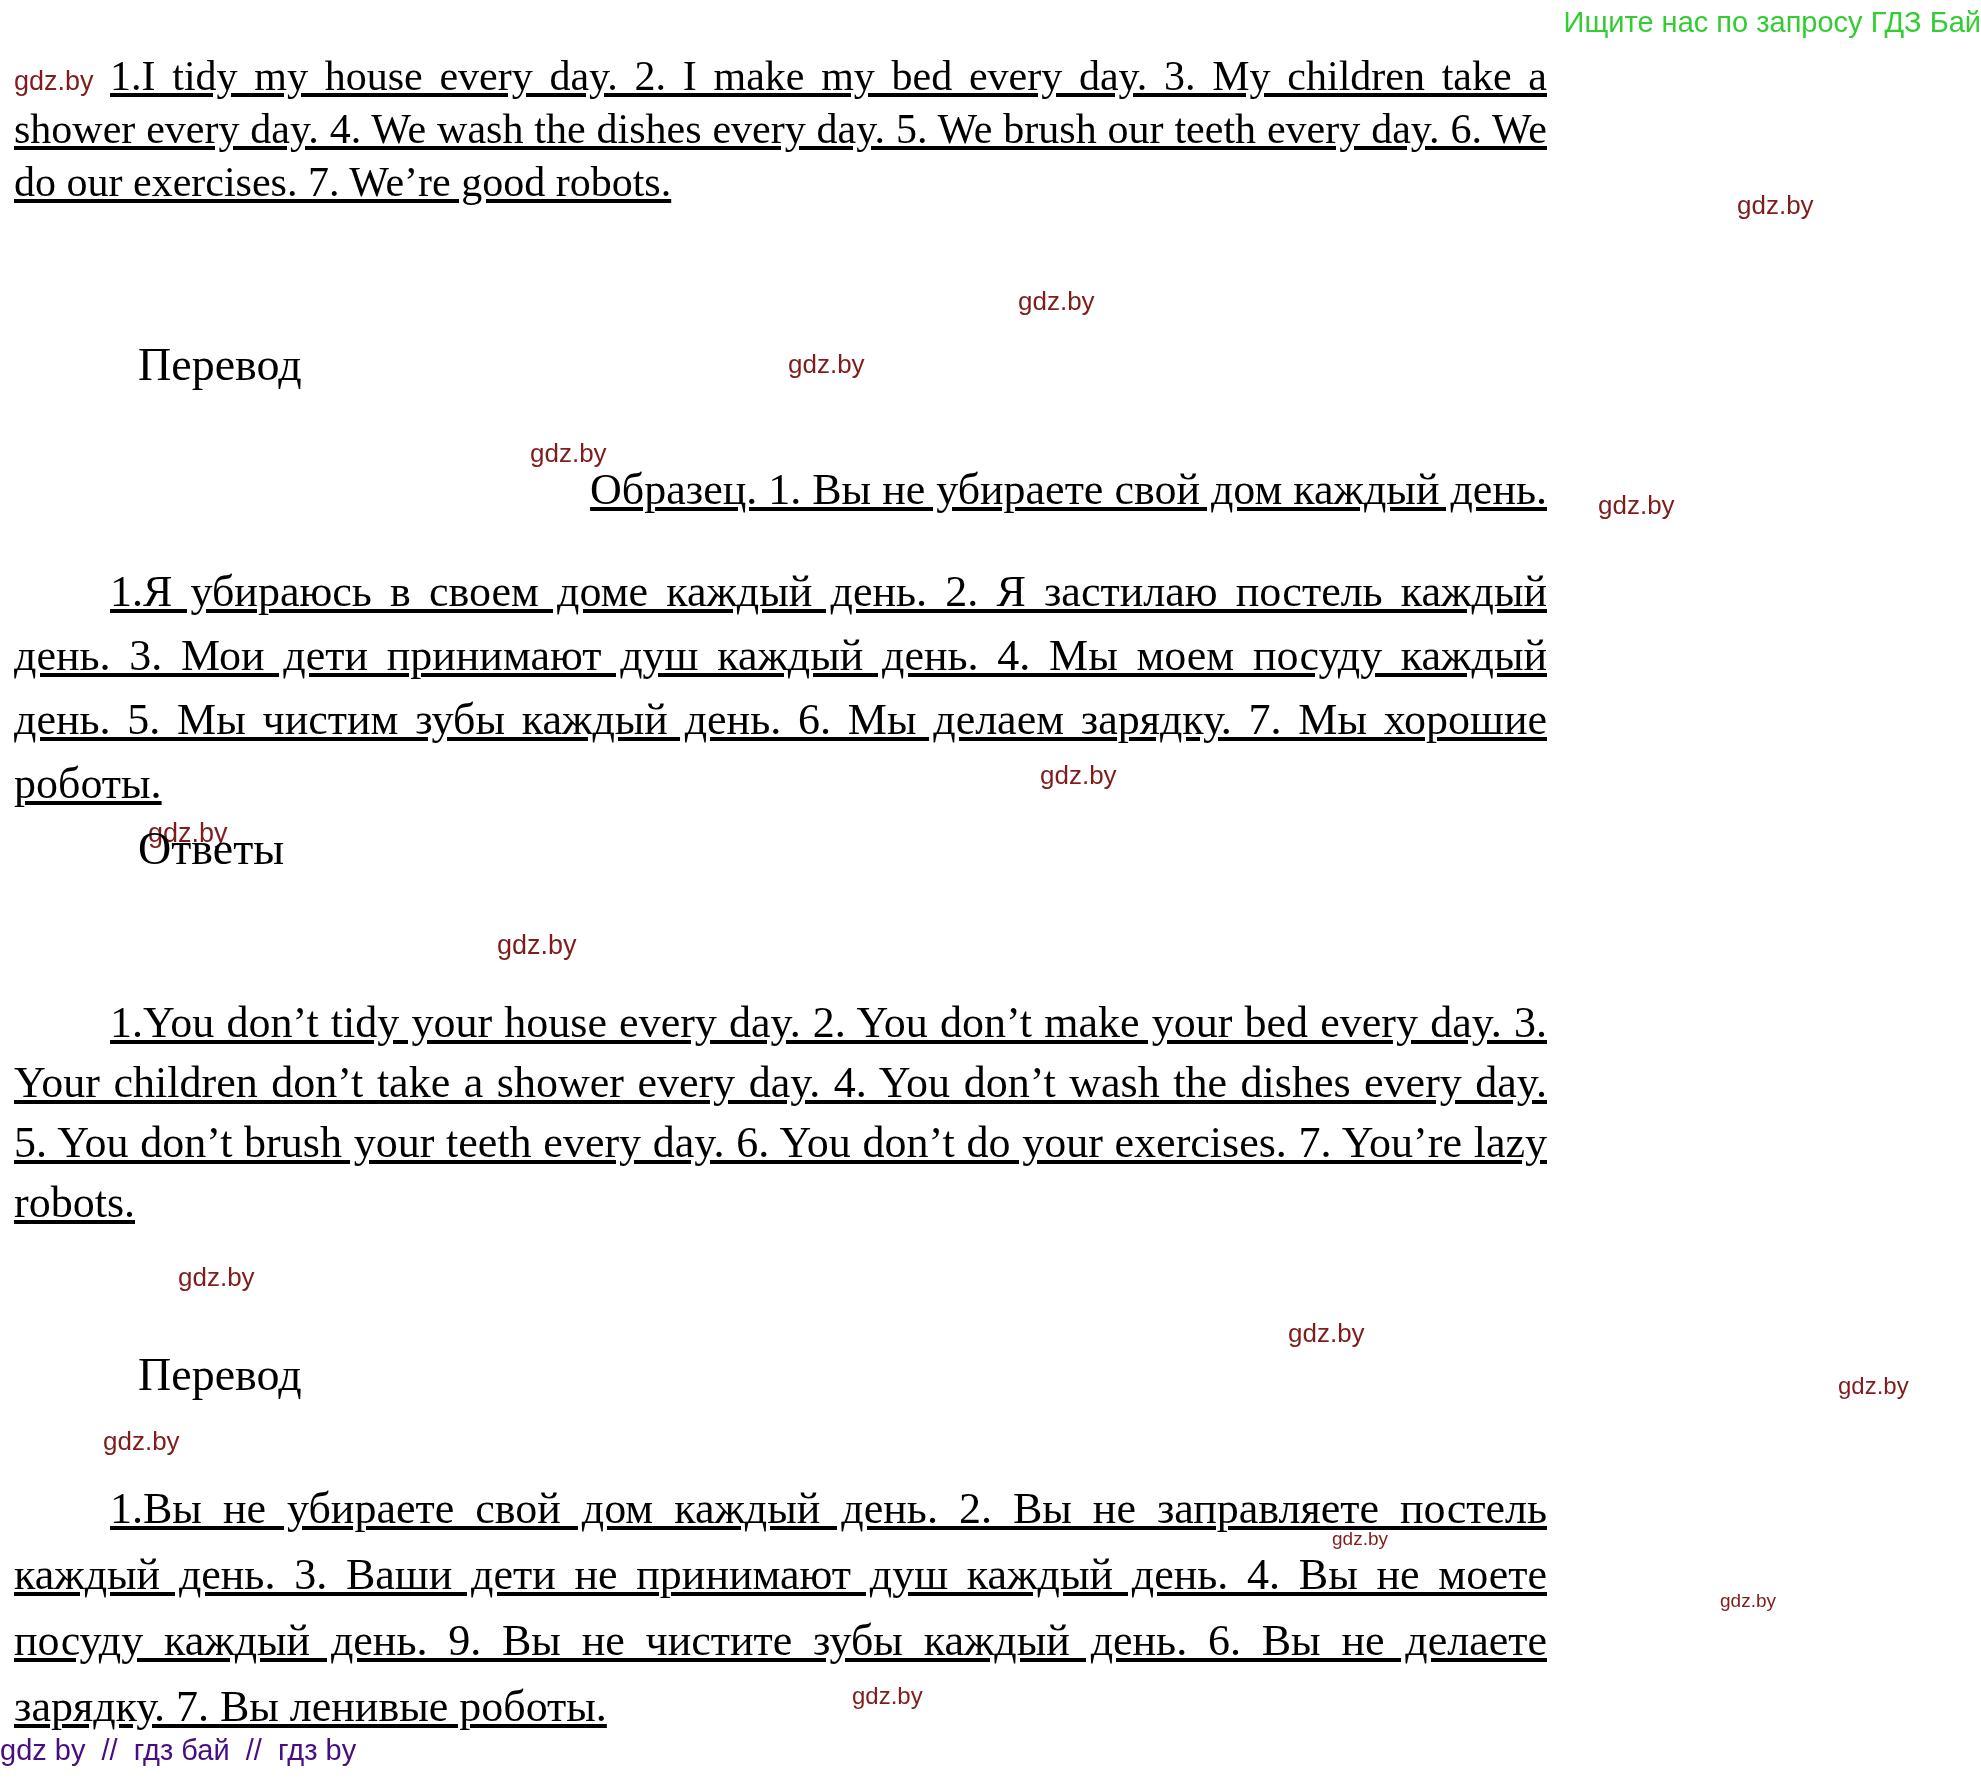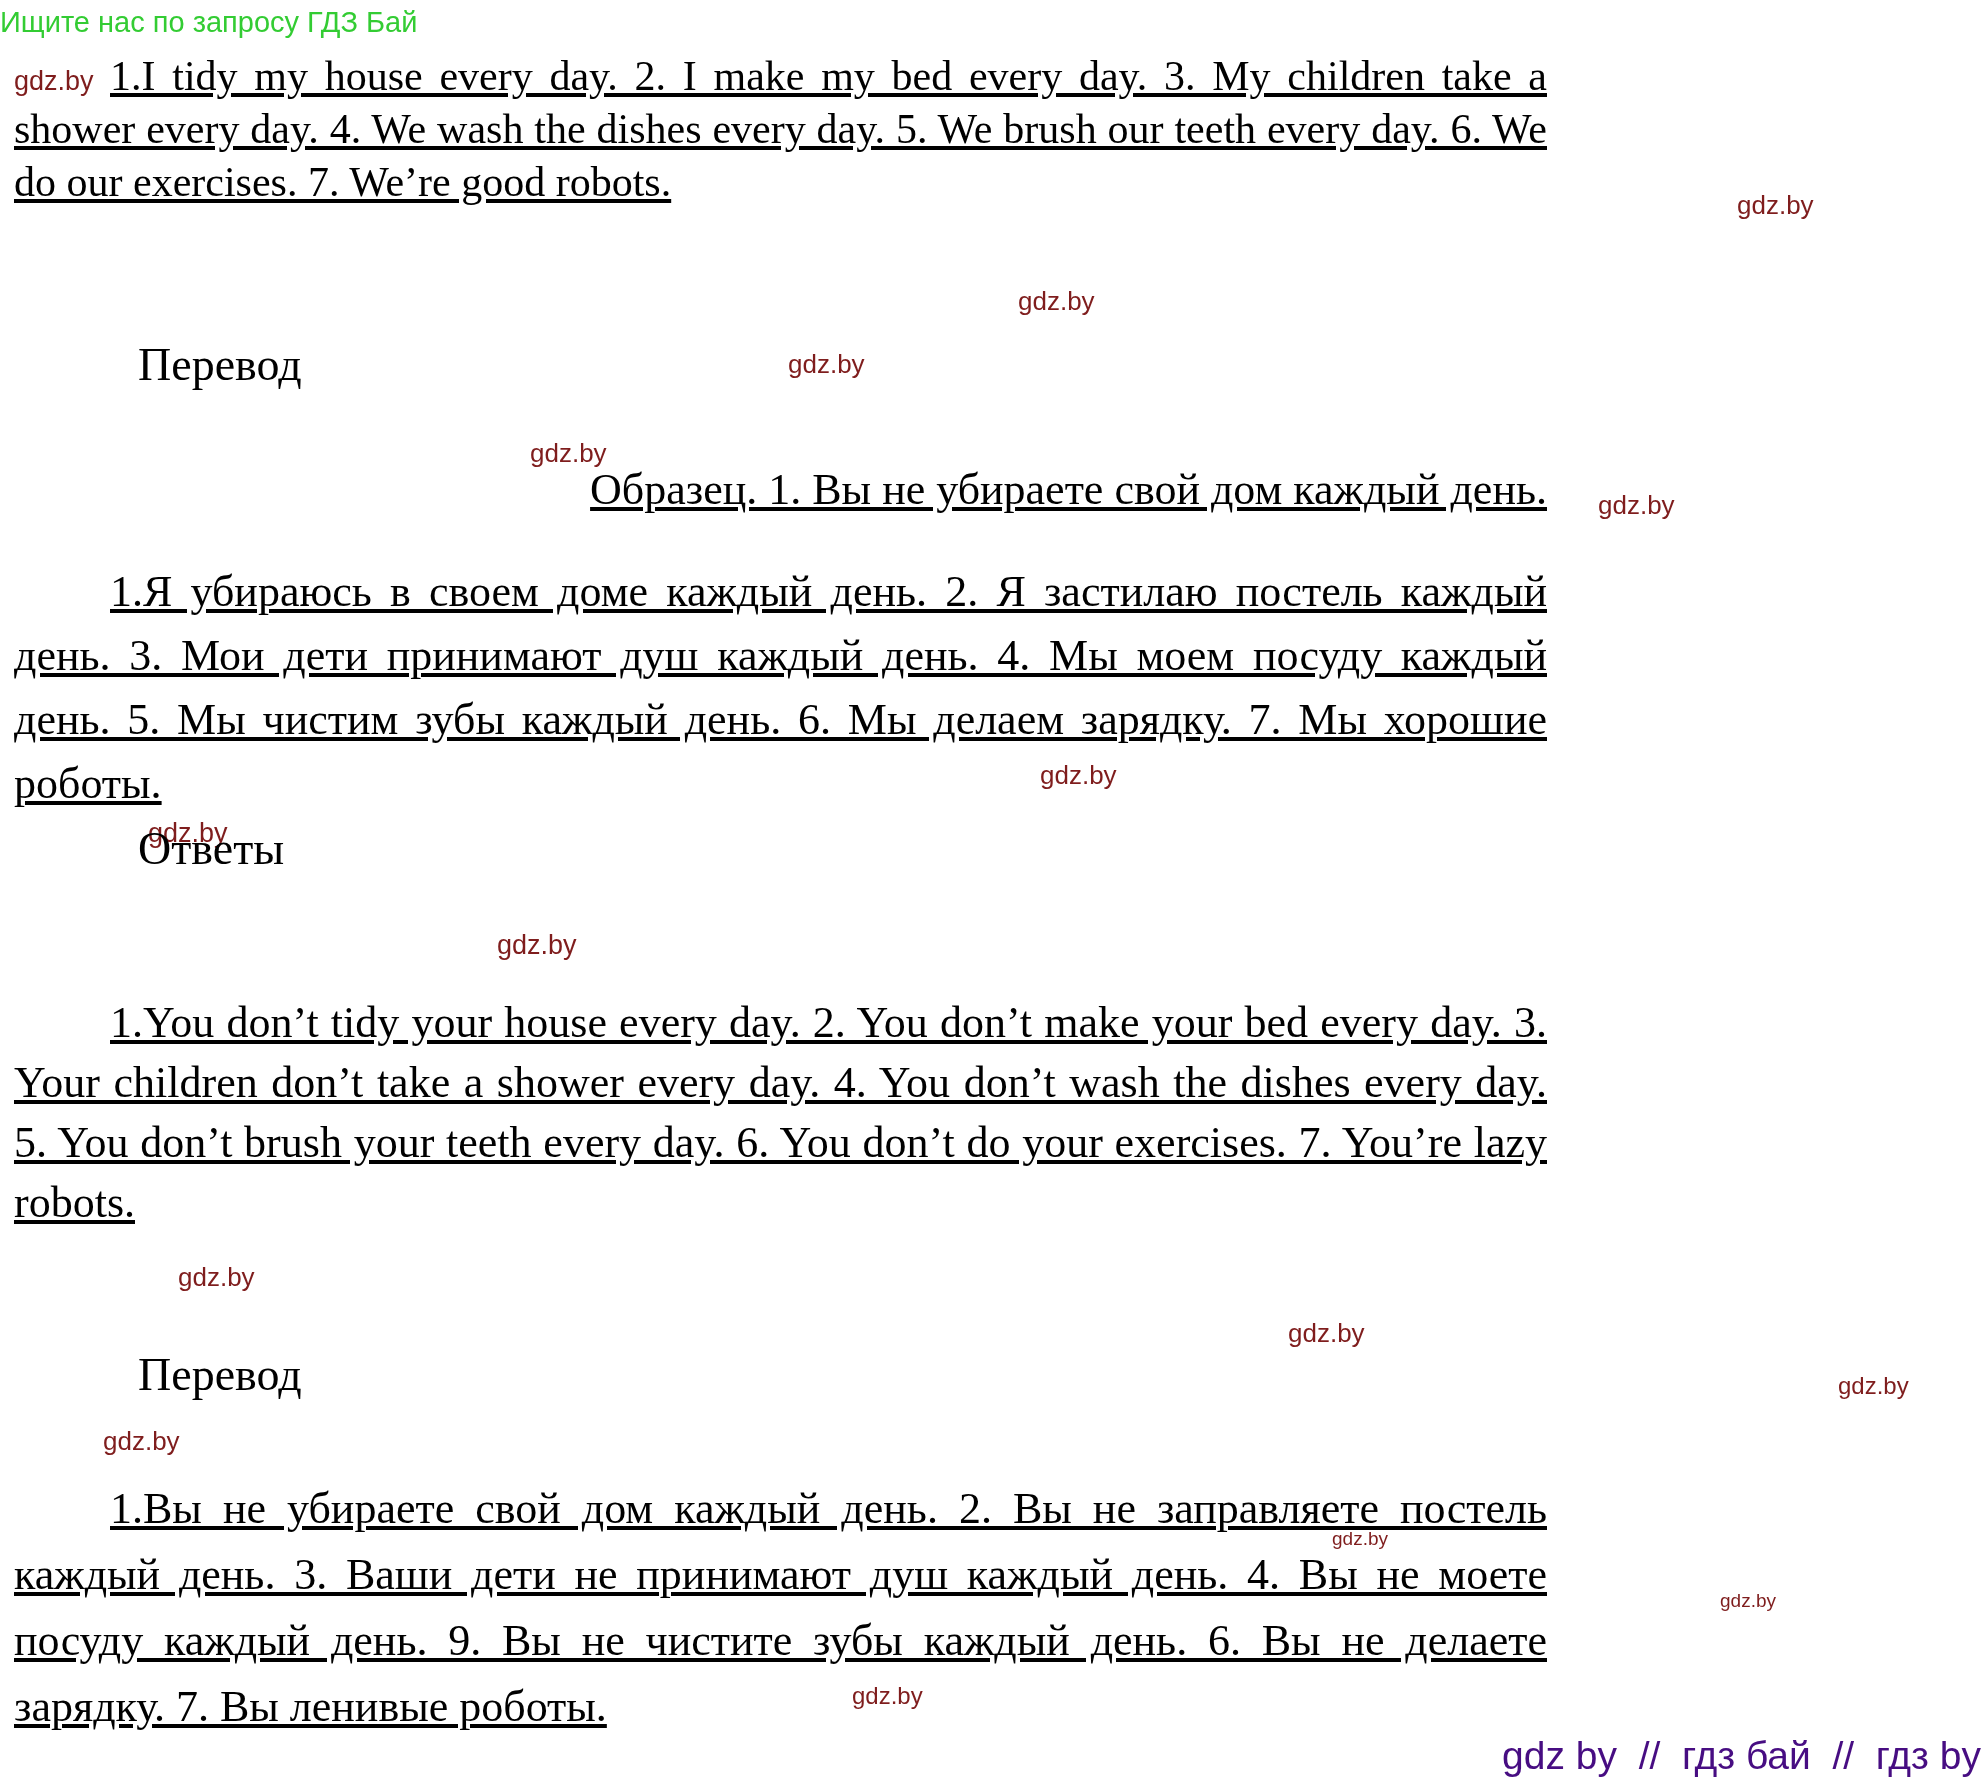--- a/index.html
+++ b/index.html
@@ -14,21 +14,21 @@
     background: #ffffff;
     overflow: hidden;
     font-family: "Liberation Serif", "DejaVu Serif", serif;
     color: #000000;
   }
   .promo-header {
     position: absolute;
     top: 6px;
     left: 0;
     width: 100%;
-    text-align: left;
+    text-align: right;
     font-family: "Liberation Sans", "DejaVu Sans", sans-serif;
     font-size: 29px;
     color: #33cc33;
   }
   .para {
     position: absolute;
     left: 14px;
     width: 1533px;
     text-align: justify;
     text-indent: 96px;
@@ -52,23 +52,23 @@
     position: absolute;
     font-family: "Liberation Sans", "DejaVu Sans", sans-serif;
     color: #7f1d1d;
     white-space: nowrap;
   }
   .footer {
     position: absolute;
     top: 1734px;
     left: 0;
     width: 100%;
-    text-align: right;
+    text-align: left;
     font-family: "Liberation Sans", "DejaVu Sans", sans-serif;
-    font-size: 39px;
+    font-size: 29px;
     color: #470d82;
     white-space: pre;
   }
 </style>
 </head>
 <body>
 
 <div class="page">
 
   <div class="promo-header">Ищите нас по запросу ГДЗ Бай</div>

